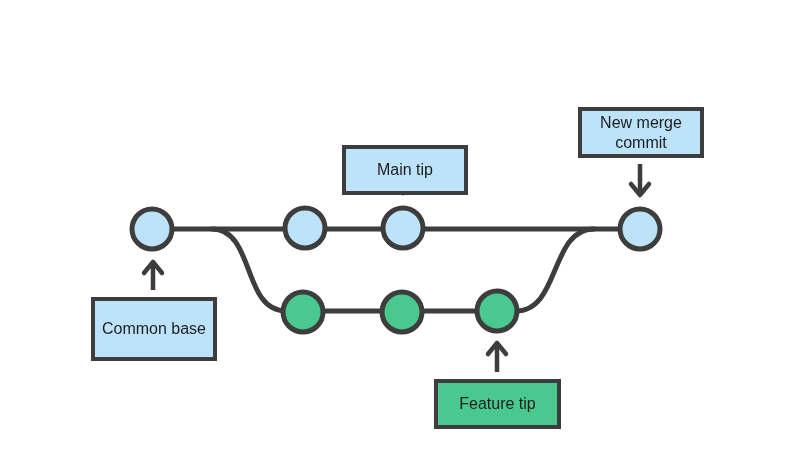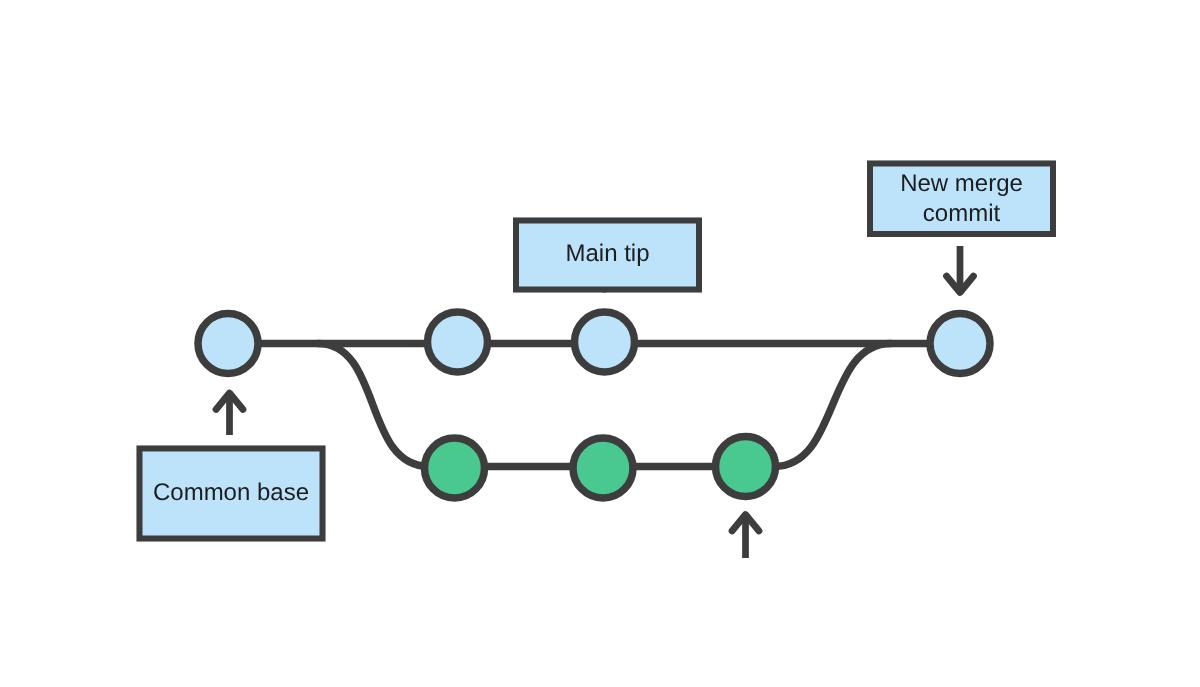--- a/index.html
+++ b/index.html
@@ -67,13 +67,16 @@
   </div>
 
   <div class="label-box fill-main" style="left:578px; top:107px; width:126px; height:51px;">
     <span>New merge commit</span>
   </div>
 
   <div class="label-box fill-main" style="left:91px; top:297px; width:126px; height:64px;">
     <span>Common base</span>
   </div>
 
+  <div class="label-box fill-feature" style="left:434px; top:379px; width:127px; height:50px;">
+    <span>Feature tip</span>
+  </div>
 </div>
 
 </body></html>

